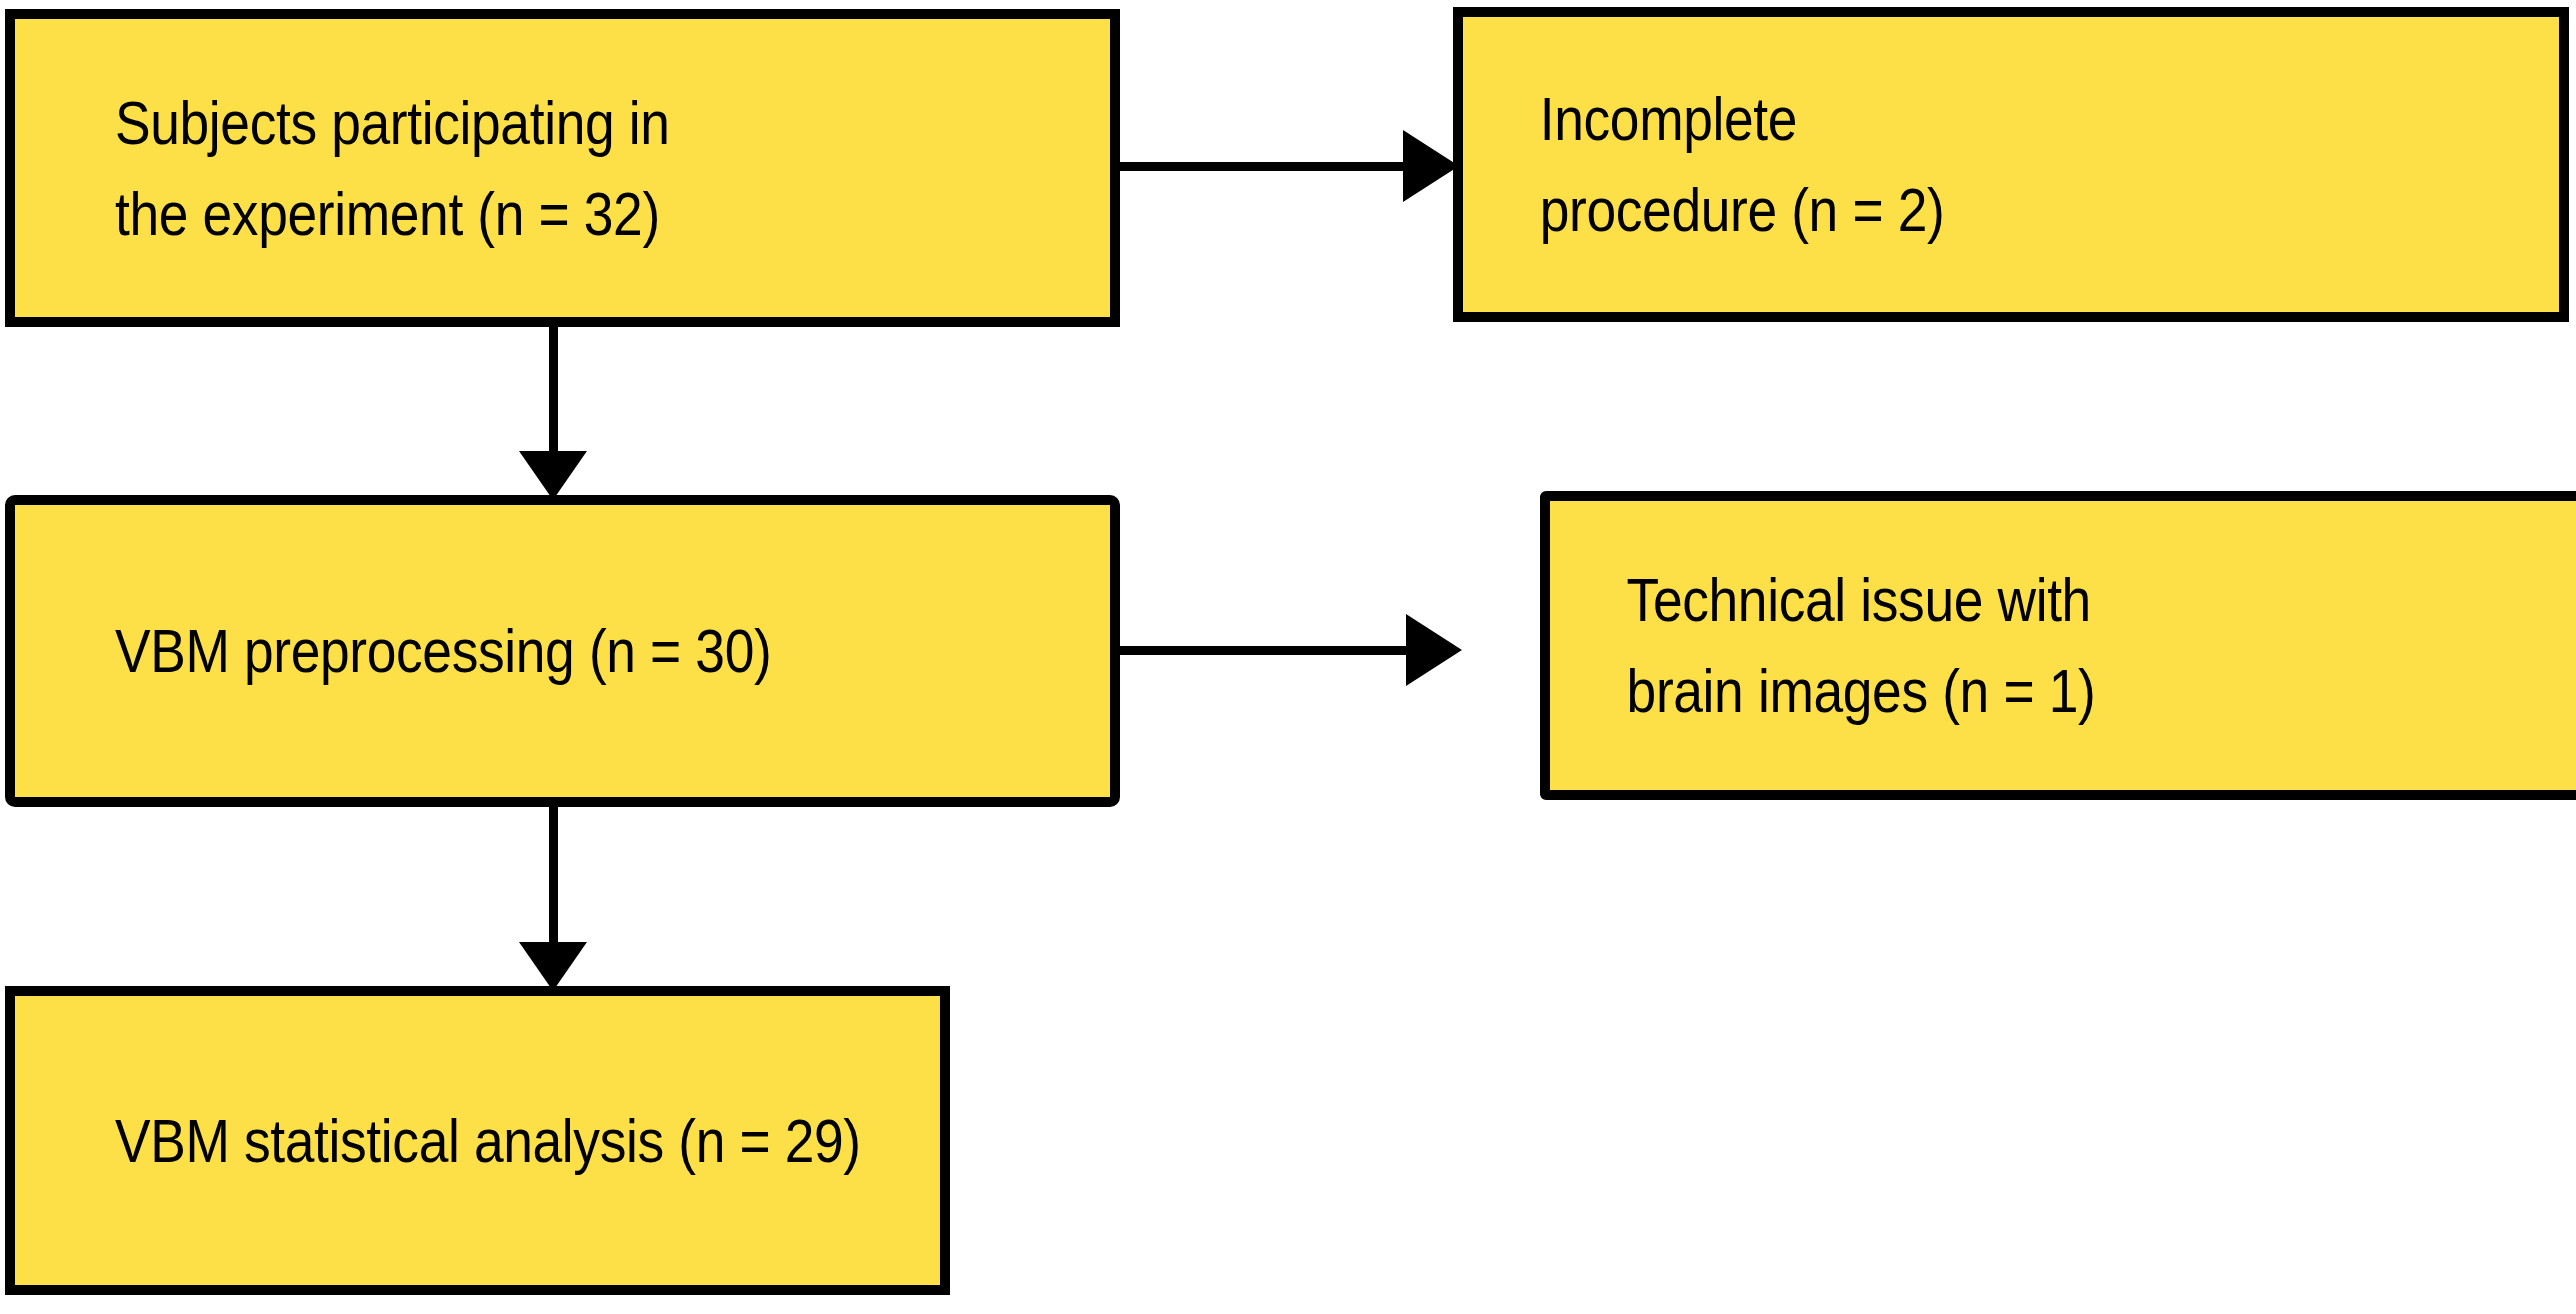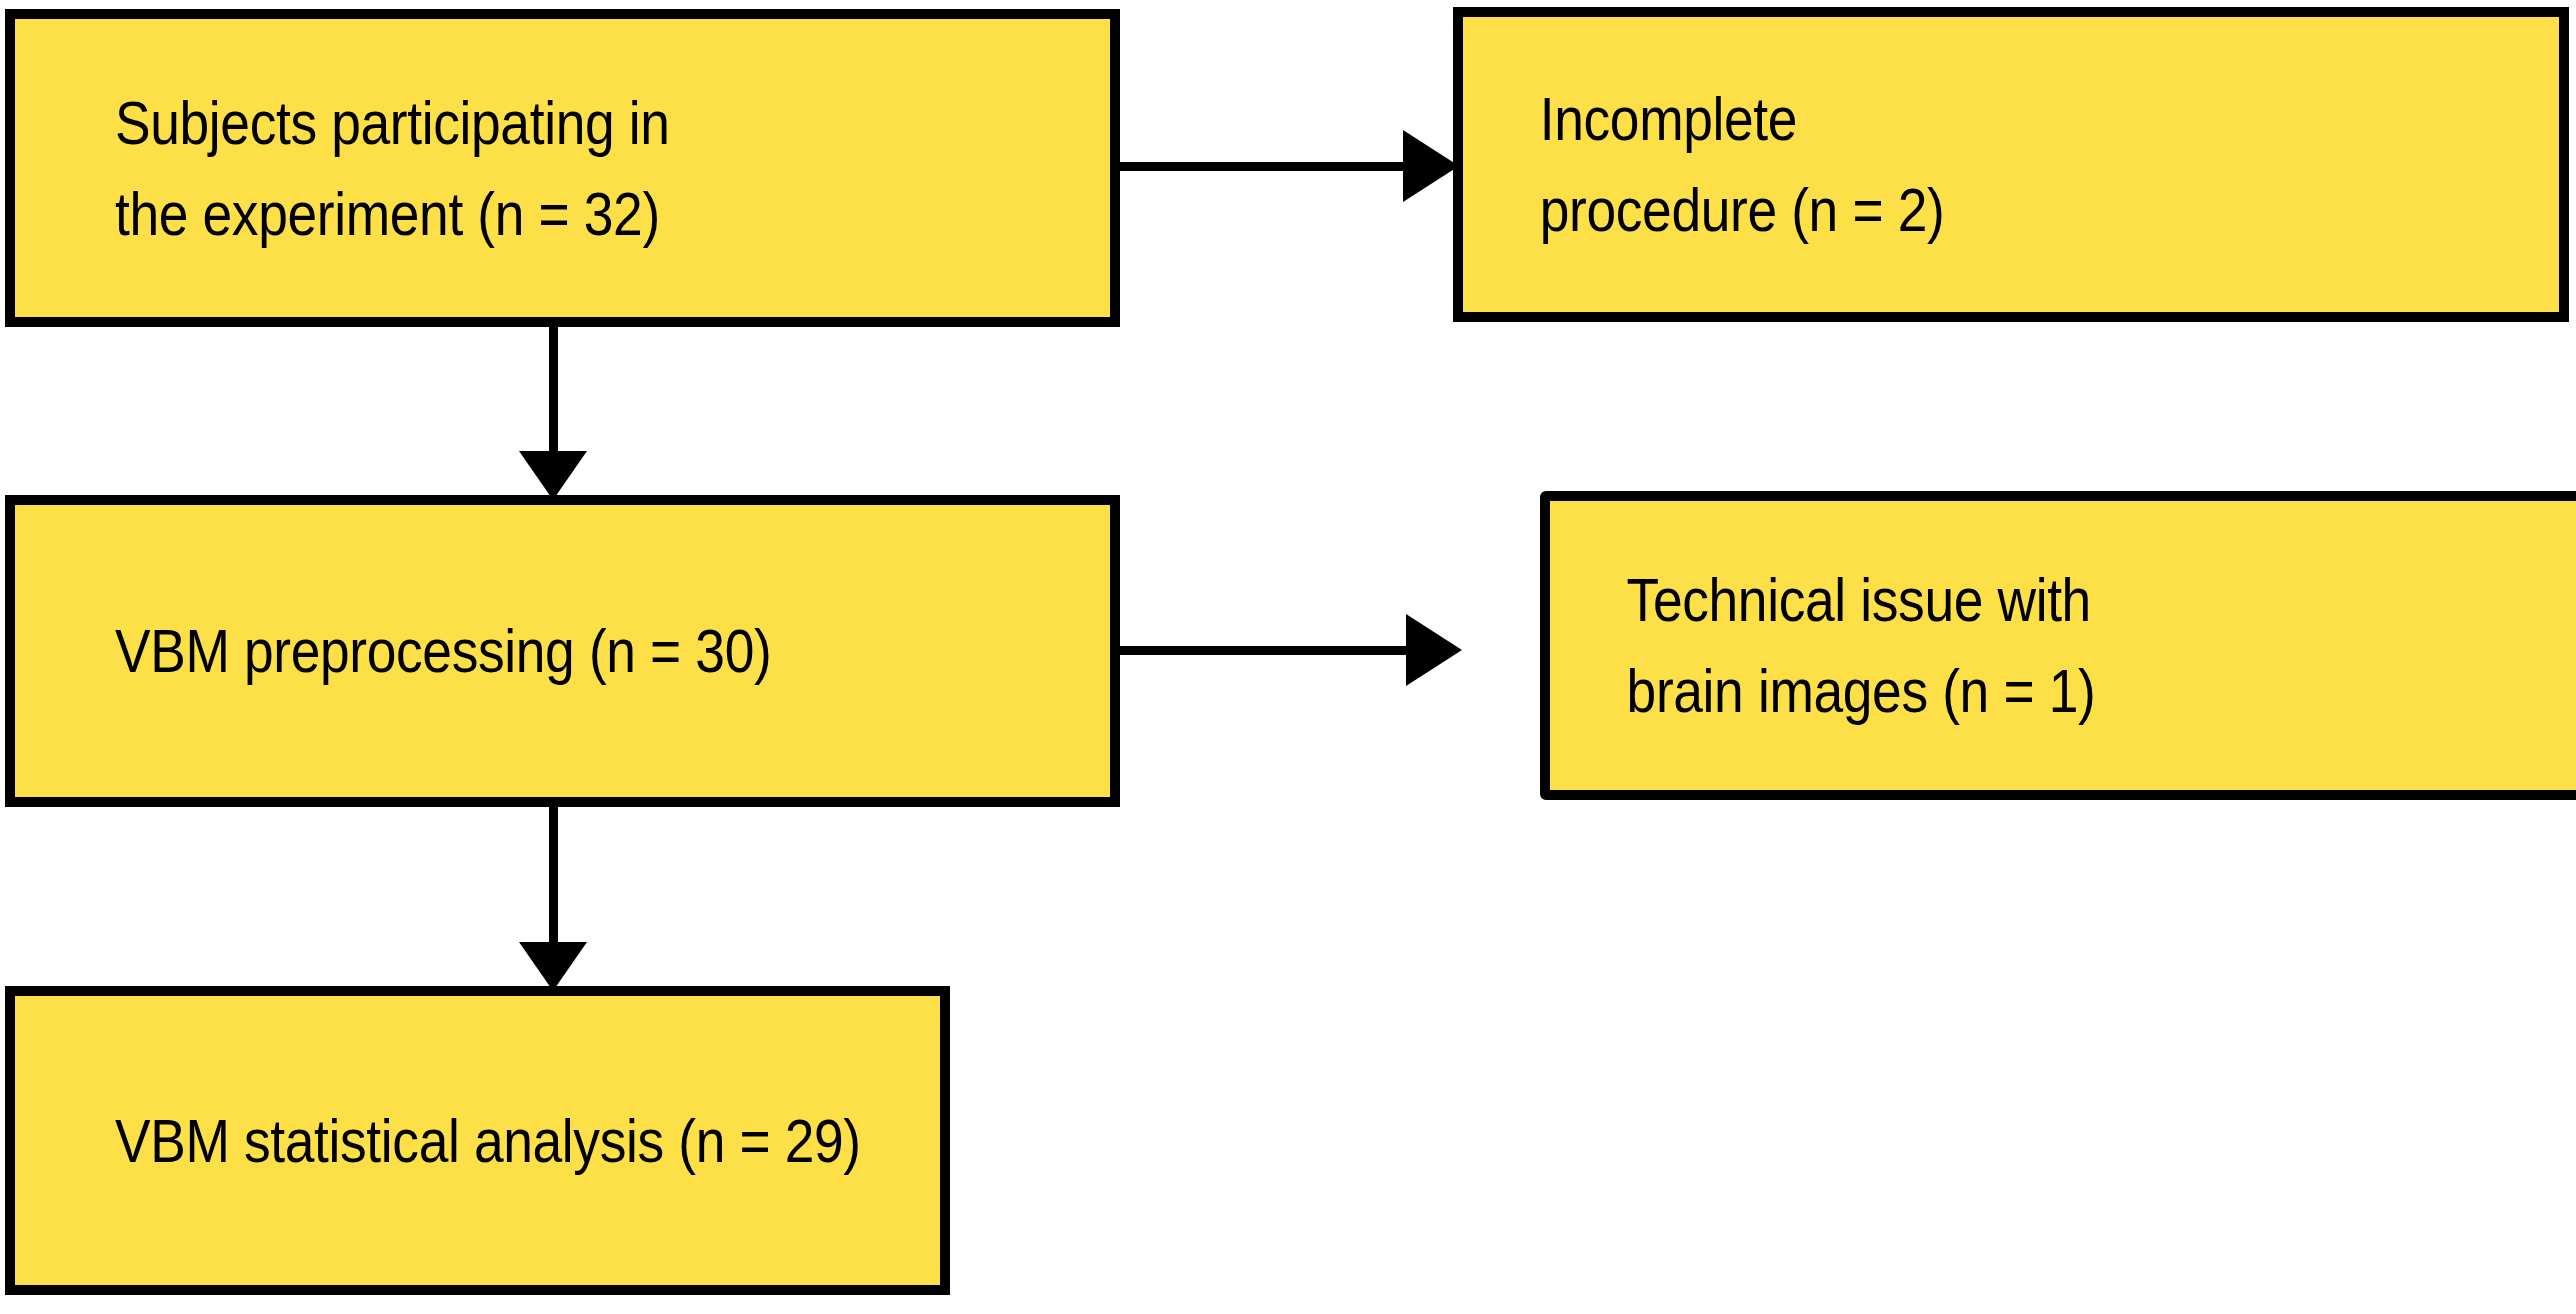--- a/index.html
+++ b/index.html
@@ -105,21 +105,21 @@
     </div>
   </div>
 
   <div class="node align-center" id="node-incomplete" style="left: 1453px; top: 7.2px; width: 1116px; height: 315px; border-color: rgb(0, 0, 0);">
     <div class="textblock">
       <span class="line">Incomplete</span>
       <span class="line">procedure (n = 2)</span>
     </div>
   </div>
 
-  <div class="node align-left" id="node-preprocessing" style="left: 5.4px; top: 495px; width: 1115px; height: 312px; border-color: rgb(0, 0, 0);">
+  <div class="node align-left" id="node-preprocessing" style="left: 5.4px; top: 495px; width: 1115px; height: 312px; border-color: rgb(0, 0, 0); border-radius: 10px;">
     <div class="textblock">
       <span class="line">VBM preprocessing (n = 30)</span>
     </div>
   </div>
 
   <div class="node align-center" id="node-technical" style="left: 1540px; top: 491px; width: 1114px; height: 309px; border-color: rgb(0, 0, 0); border-radius: 6px;">
     <div class="textblock">
       <span class="line">Technical issue with</span>
       <span class="line">brain images (n = 1)</span>
     </div>

